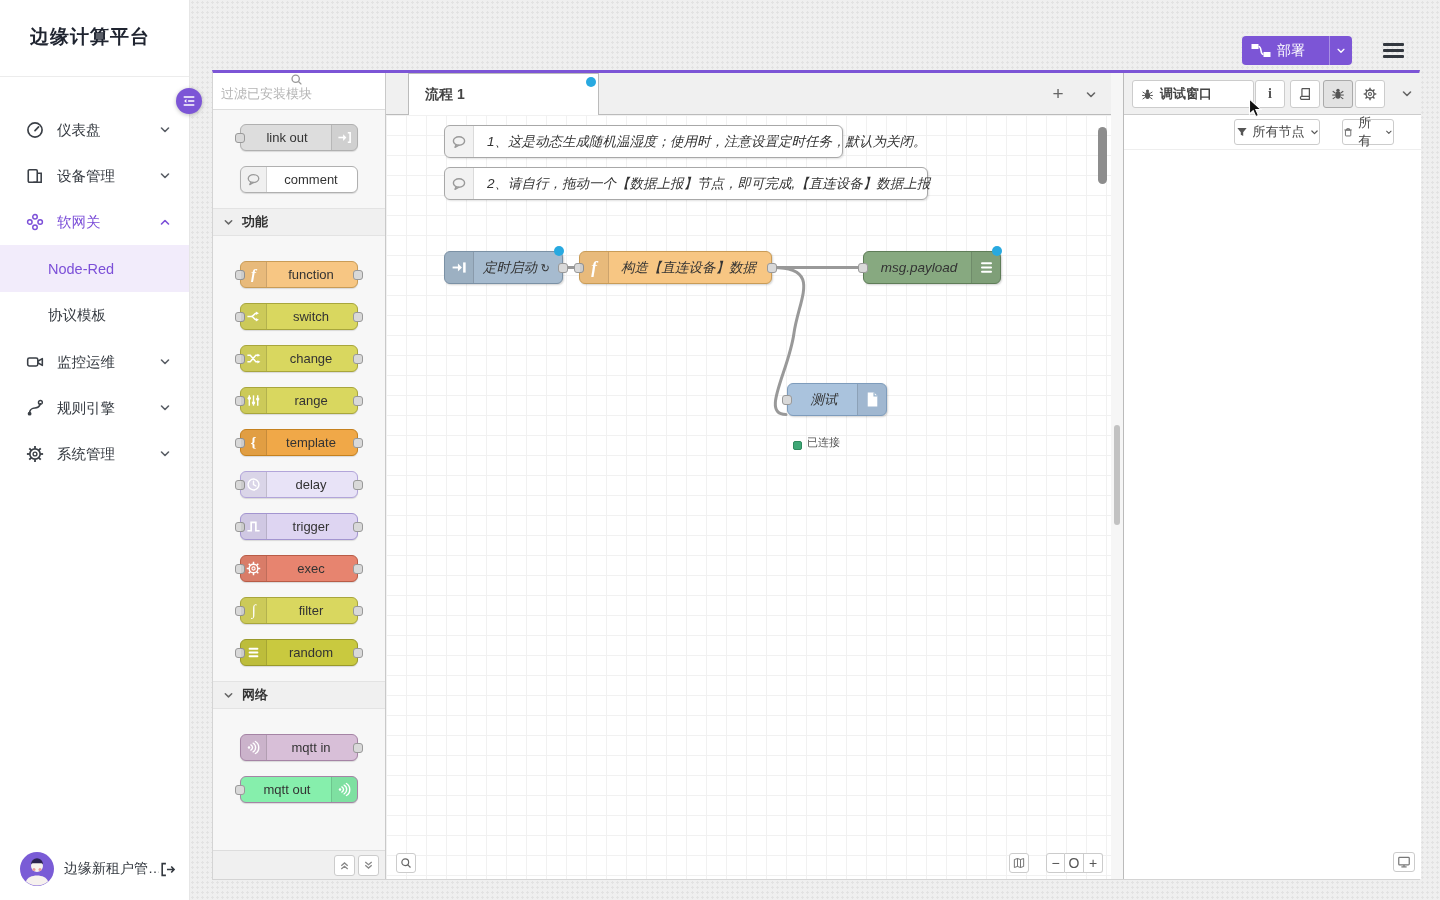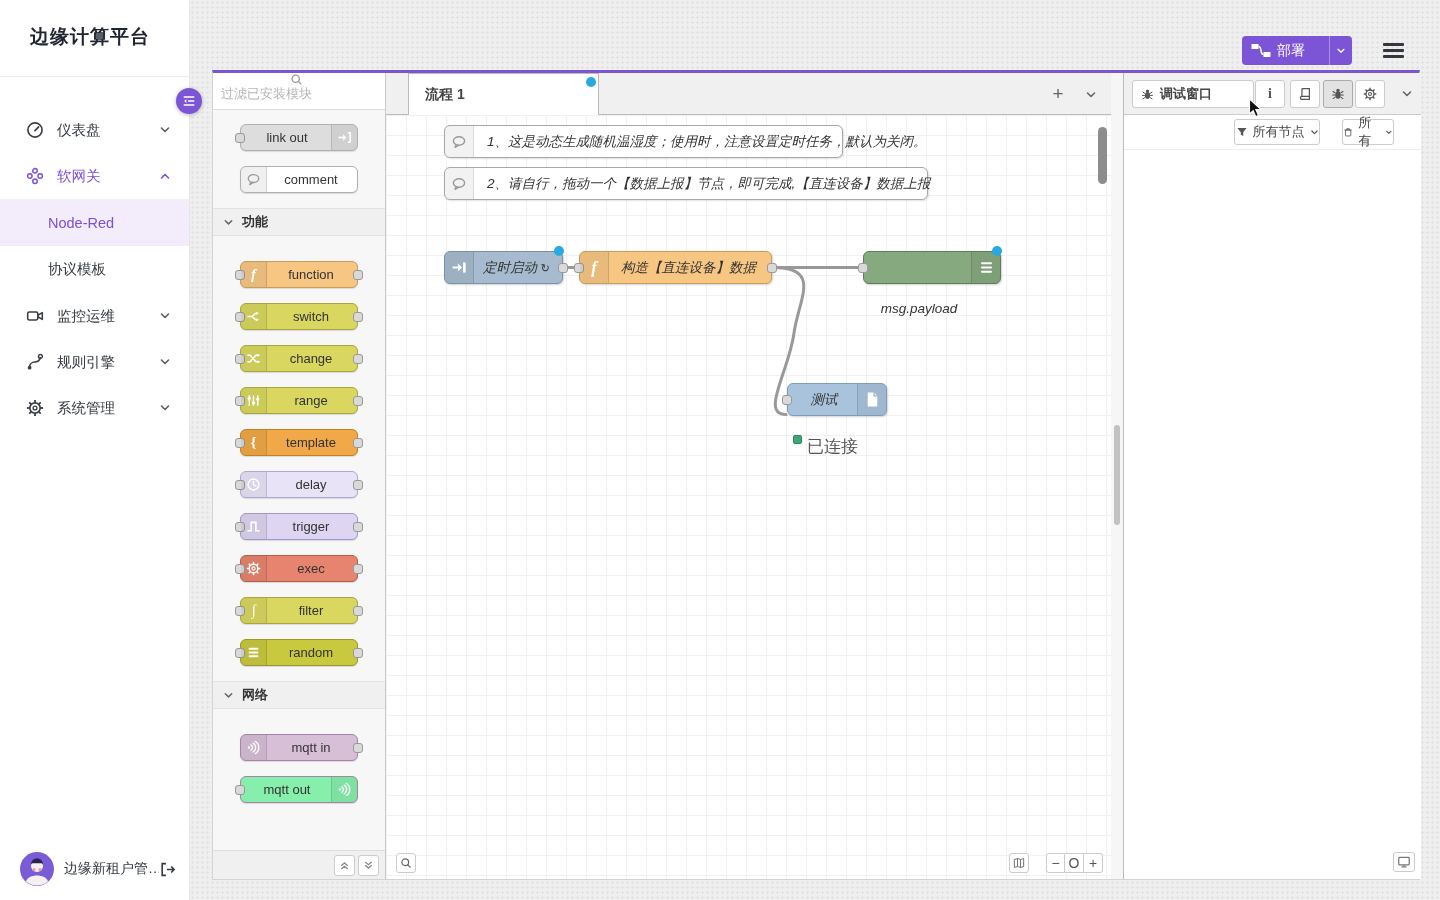--- a/index.html
+++ b/index.html
@@ -84,21 +84,21 @@
   .flow-node .izone.r { right:0; border-left:1px solid rgba(0,0,0,.12); border-radius:0 5px 5px 0; }
   .flow-node .izone svg { width:17px; height:17px; }
   .flow-node .izone .tglyph { font-size:17px; font-weight:bold; font-style:italic; font-family:"Liberation Serif","DejaVu Serif",serif; }
   .flow-node .port { top:11px; }
   .flow-node .changed-dot { position:absolute; top:-6px; right:-2px; }
   .inject-btn { position:absolute; left:-18px; top:4px; width:24px; height:25px; background:#e4e4e4; border:1px solid #999; border-radius:6px; z-index:-1; cursor:pointer; }
   .debug-btn { position:absolute; right:-17px; top:4px; width:24px; height:25px; background:#eee; border:1px solid #999; border-radius:6px; z-index:-1; cursor:pointer; }
   .comment-node { position:absolute; height:33px; background:#fff; border:1px solid #a8a8a8; border-radius:6px; font-size:13.5px; font-style:italic; color:#333; line-height:31px; box-shadow:1px 1px 2px rgba(0,0,0,.12); cursor:pointer; }
   .comment-node .izone { position:absolute; left:0; top:0; bottom:0; width:29px; background:rgba(0,0,0,.05); border-right:1px solid rgba(0,0,0,.1); border-radius:5px 0 0 5px; display:flex; align-items:center; justify-content:center; color:#9a9a9a; }
   .comment-node .ctext { padding-left:42px; display:block; white-space:nowrap; }
-  .node-status { position:absolute; display:flex; align-items:flex-start; font-size:17px; color:#555; }
+  .node-status { position:absolute; display:flex; align-items:flex-end; font-size:11px; color:#555; }
   .node-status .sdot { width:9px; height:9px; background:#3fa776; border:1px solid #2e8a5e; border-radius:2px; margin-right:5px; }
 
   .canvas-scroll { position:absolute; right:4px; top:12px; width:9px; height:57px; border-radius:5px; background:#8d8d8d; cursor:pointer; }
   .cv-btn { position:absolute; bottom:6px; width:20px; height:20px; background:#fff; border:1px solid #ccc; border-radius:3px; color:#666; display:flex; align-items:center; justify-content:center; cursor:pointer; }
   .cv-btn svg { width:12px; height:12px; }
   .zoom-group { position:absolute; right:8px; bottom:6px; display:flex; }
   .zoom-group .zbtn { width:19px; height:20px; background:#fff; border:1px solid #ccc; color:#555; font-size:14px; text-align:center; line-height:18px; cursor:pointer; }
   .zoom-group .zbtn:first-child { border-radius:3px 0 0 3px; }
   .zoom-group .zbtn:last-child { border-radius:0 3px 3px 0; }
   .zoom-group .zbtn + .zbtn { border-left:none; }
@@ -311,20 +311,29 @@
 
   <div class="sidebar">
     <div class="sb-title">边缘计算平台</div>
     <div class="sb-divider"></div>
     <div class="sb-menu">
       <div class="sb-item">
         <svg class="mi">
             <use href="#s-gauge"></use>
           </svg>
         <span>仪表盘</span>
+        <svg class="chev">
+            <use href="#s-chev"></use>
+          </svg>
+      </div>
+      <div class="sb-item">
+        <svg class="mi">
+            <use href="#s-device"></use>
+          </svg>
+        <span>设备管理</span>
         <svg class="chev">
             <use href="#s-chev"></use>
           </svg>
       </div>
       <div class="sb-item active">
         <svg class="mi">
             <use href="#s-gateway"></use>
           </svg>
         <span>软网关</span>
         <svg class="chev up">
@@ -619,21 +628,21 @@
           <span class="izone l">
               <span class="tglyph">f</span>
             </span>
           <span style="display:block;padding-left:26px;">构造【直连设备】数据</span>
           <span class="port r"></span>
         </div>
 
         <div class="flow-node" style="left:477px;top:136px;width:138px;background:#87a980;border-color:#5f7d58;">
           <span class="debug-btn"></span>
           <span class="port l"></span>
-          <span style="display:block;padding-right:26px;margin-top:41px;">msg.payload</span>
+          <span style="display:block;padding-right:26px;">msg.payload</span>
           <span class="izone r">
               <svg>
                 <use href="#s-lines"></use>
               </svg>
             </span>
           <span class="changed-dot"></span>
         </div>
 
         <div class="flow-node" style="left:401px;top:268px;width:100px;background:#aac3dd;border-color:#7e9cbc;">
           <span class="port l"></span>

